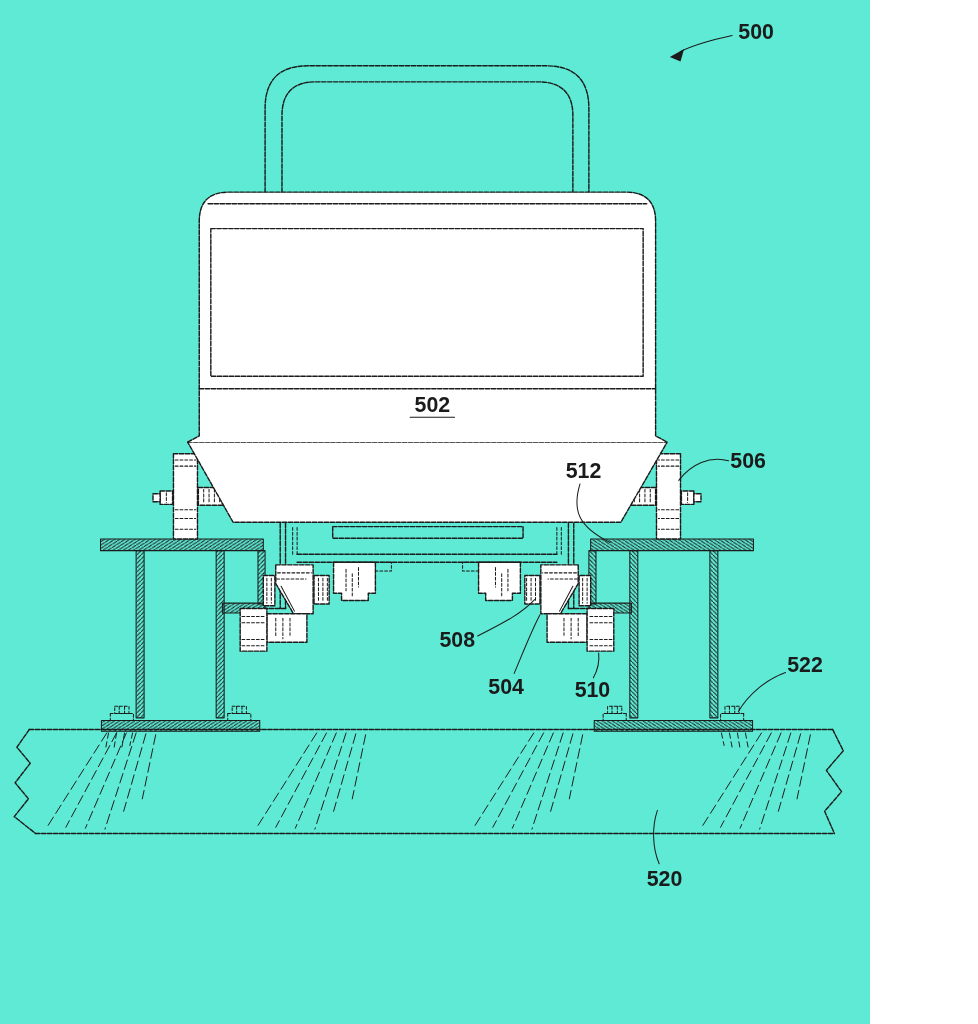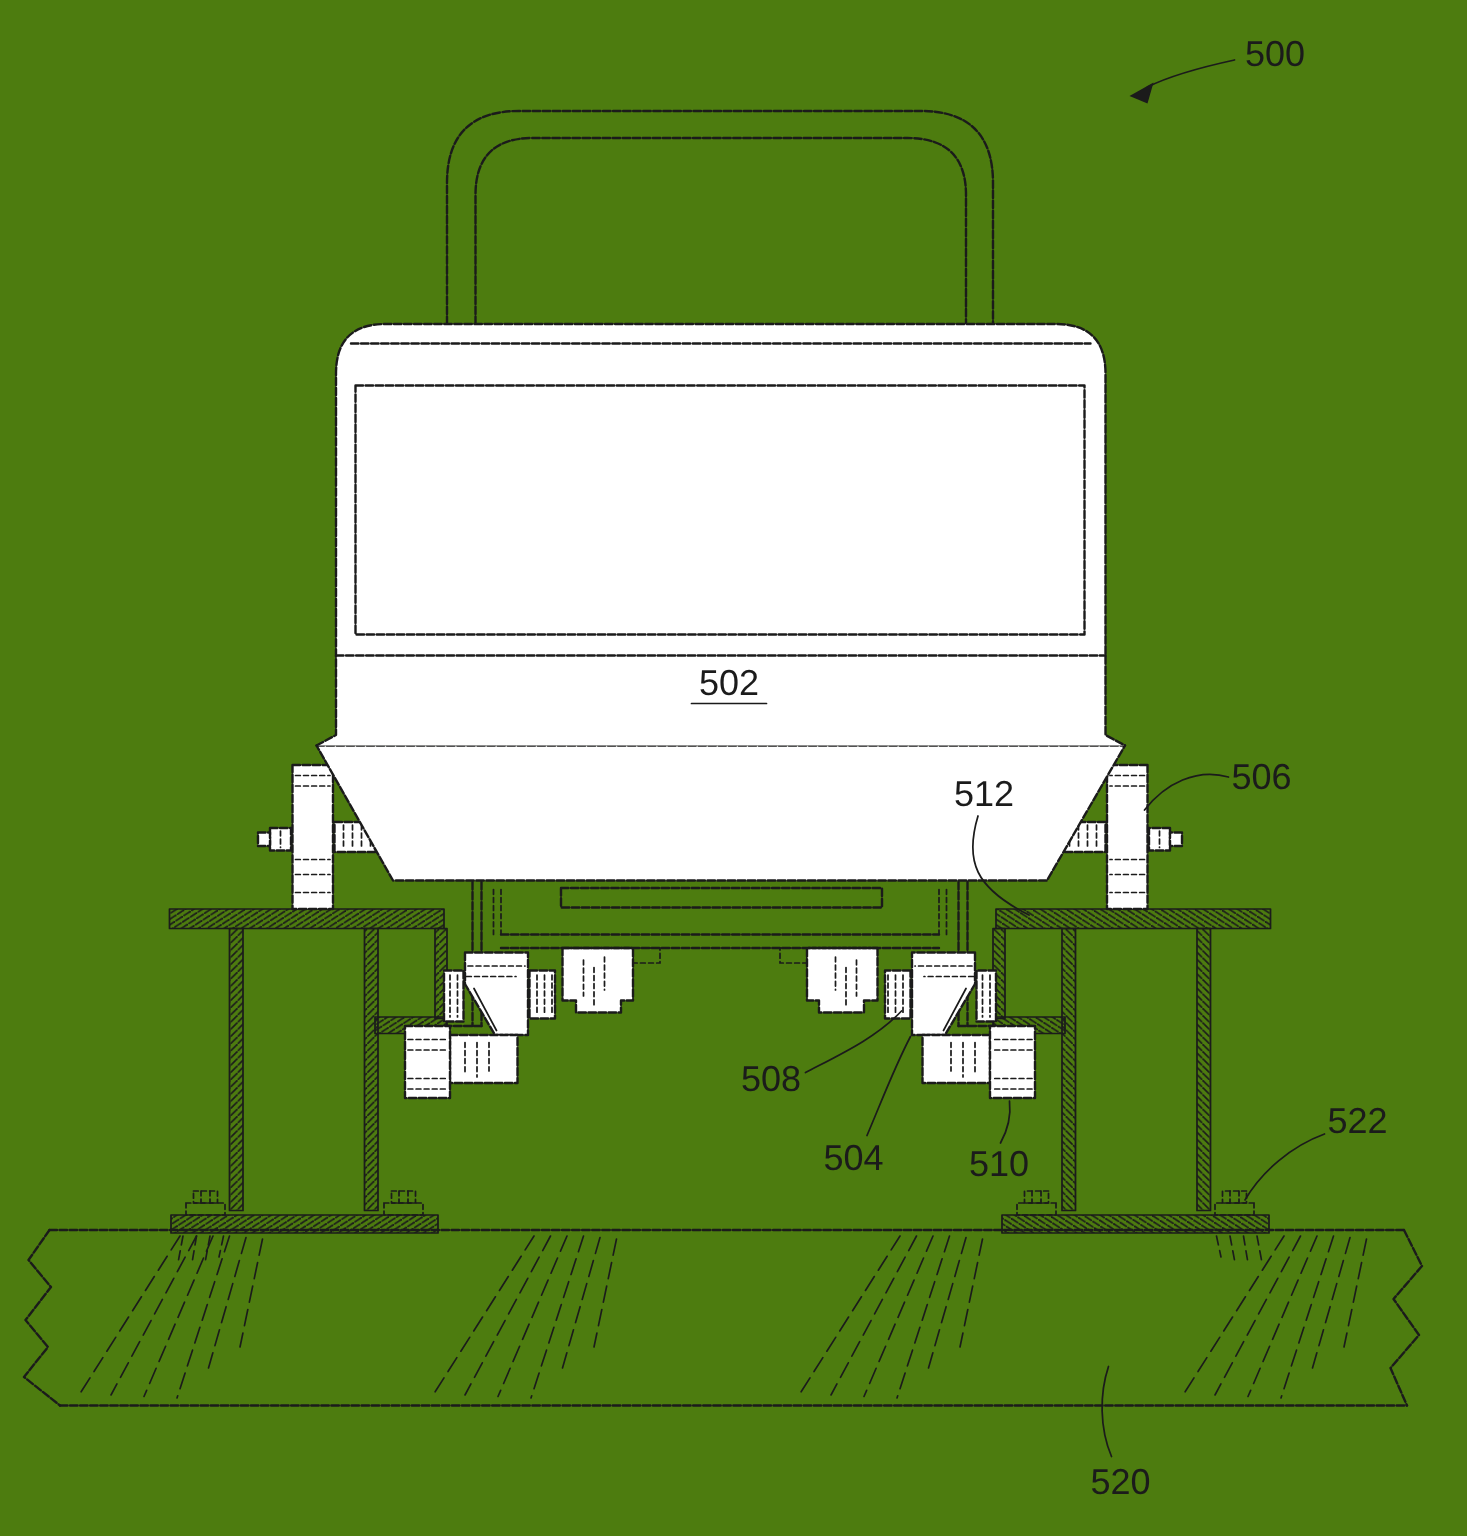--- a/index.html
+++ b/index.html
@@ -1,17 +1,17 @@
 <!DOCTYPE html>
 <html><head>
 <meta charset="utf-8">
 <style>
   html,body{margin:0;padding:0;background:#ffffff;}
-  #stage{position:relative;width:978px;height:1024px;background:#4d7c0f;overflow:hidden;
-         font-family:"Liberation Sans", sans-serif;}
+  #stage{position:relative;width:870px;height:1024px;background:#5eead4;overflow:hidden;
+         font-family:"Liberation Sans", sans-serif;font-weight:bold;}
   svg{position:absolute;inset:0;}
   
   .o  {stroke:#1b1b1b;fill:none;stroke-width:1.6;stroke-linecap:round;stroke-linejoin:round;stroke-dasharray:5 1.7;}
   .of {stroke:#1b1b1b;fill:#ffffff;stroke-width:1.6;stroke-linecap:round;stroke-linejoin:round;stroke-dasharray:5 1.7;}
   .d  {stroke:#1b1b1b;fill:none;stroke-width:1.15;stroke-linecap:round;stroke-dasharray:3.2 2.2;}
   .h  {stroke:#1b1b1b;stroke-width:1.15;stroke-linejoin:round;}
   .ld {stroke:#1b1b1b;fill:none;stroke-width:1.15;stroke-linecap:round;}
   .hl {stroke:#1b1b1b;stroke-width:1.1;stroke-linecap:round;stroke-dasharray:11 5;}
   .tick{stroke:#1b1b1b;stroke-width:1.1;stroke-linecap:round;stroke-dasharray:6 4;}
   .lbl{font-family:"Liberation Sans", sans-serif;font-size:24px;fill:#1b1b1b;}

